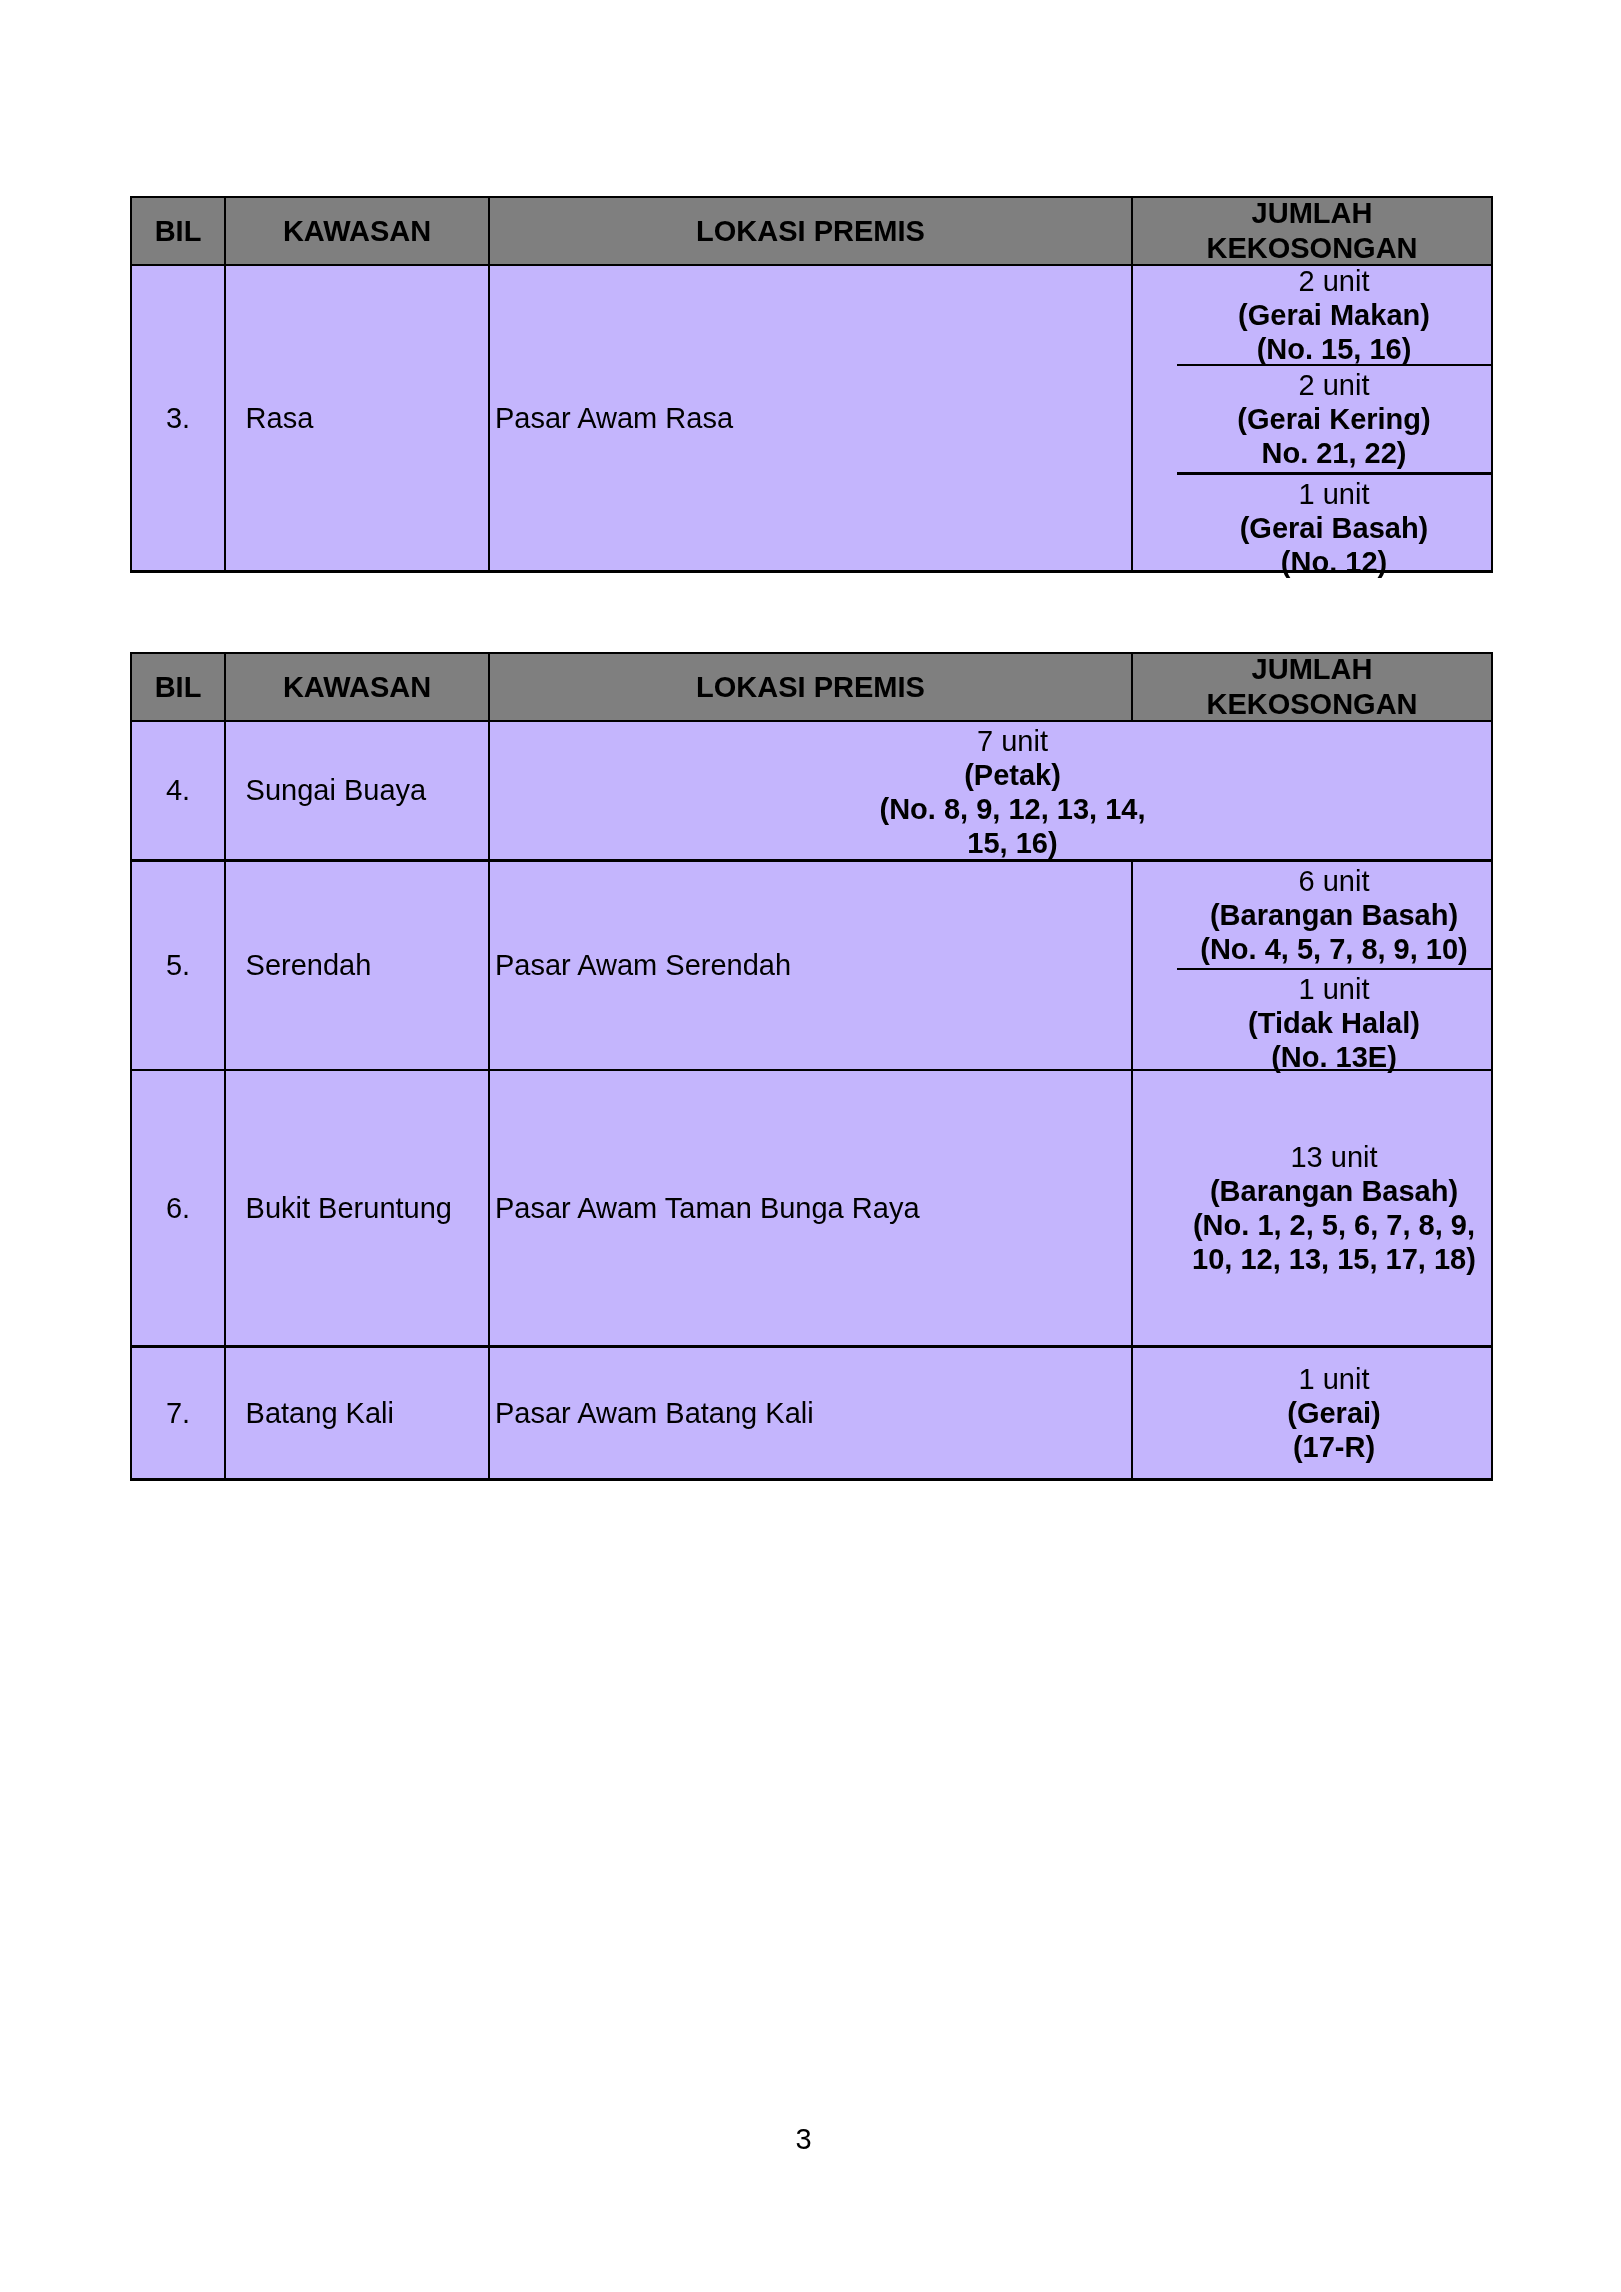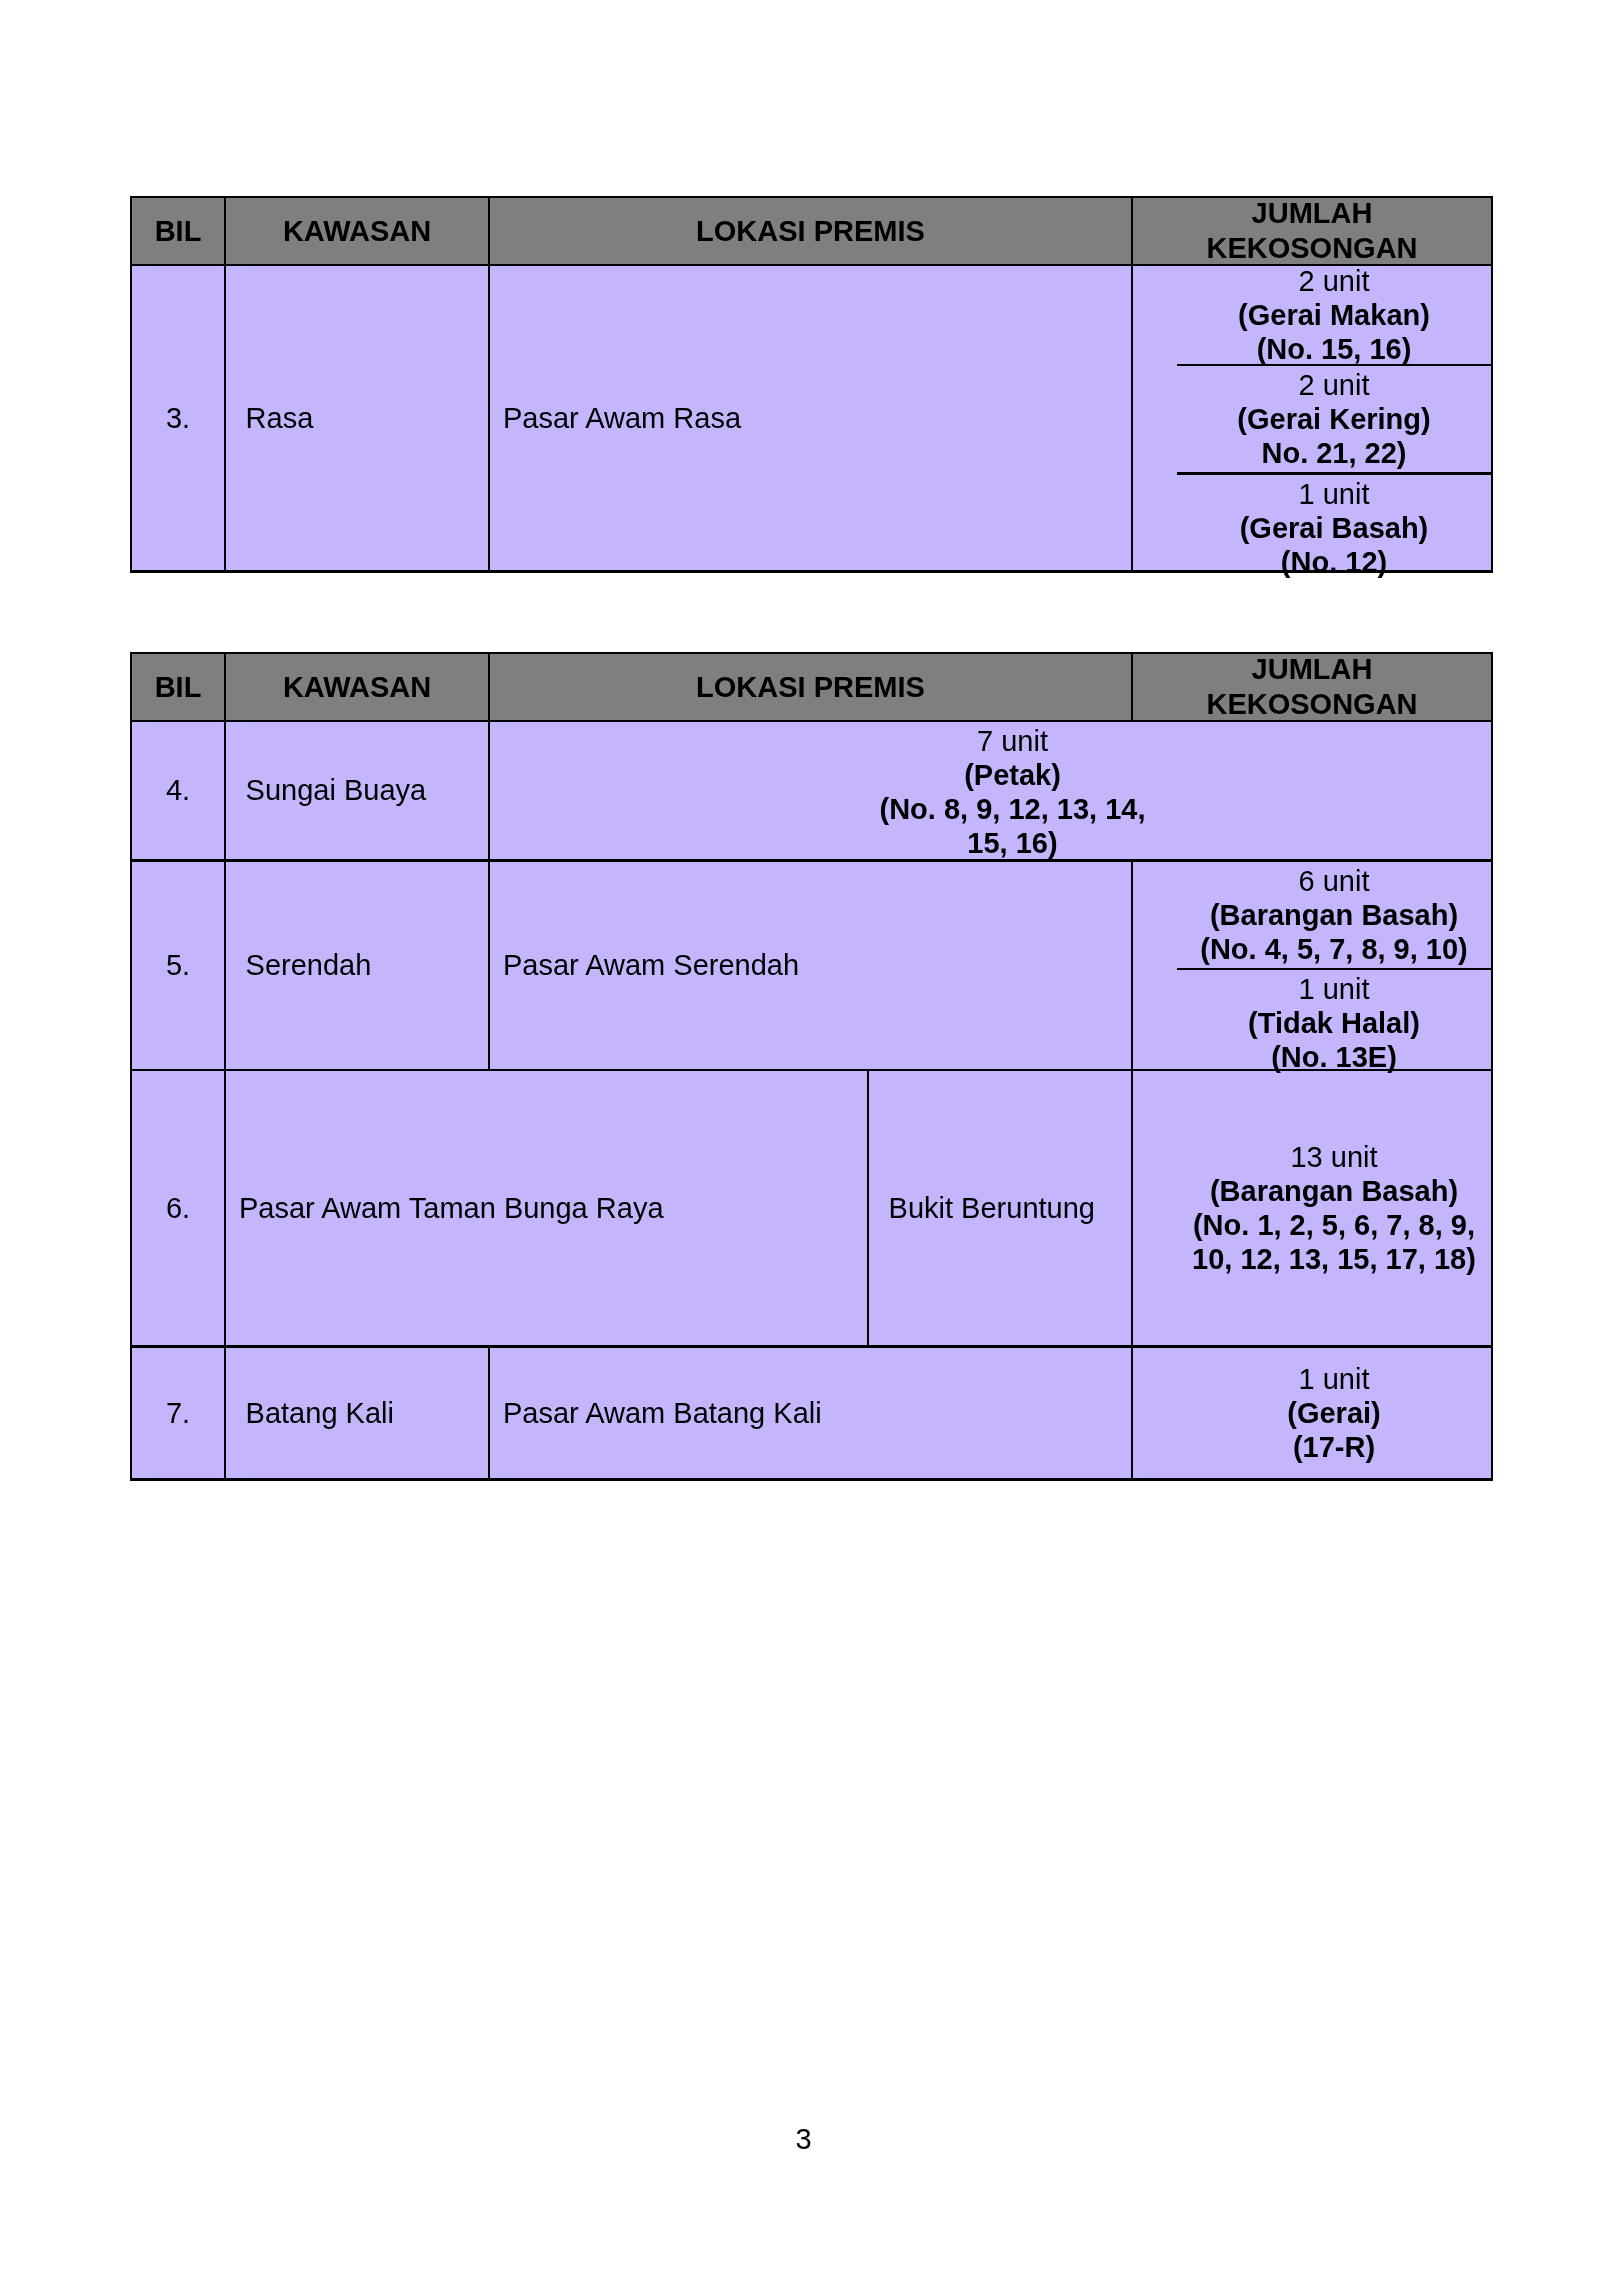--- a/index.html
+++ b/index.html
@@ -19,21 +19,21 @@
 
   .thead {
     display:flex; height:66px; background:#7f7f7f;
     border-bottom:2.9px solid #000; font-weight:bold;
   }
   .trow { display:flex; box-sizing:border-box; }
 
   .cell { box-sizing:border-box; min-width:0; }
   .c0 { width:94px;  border-right:2.9px solid #000; display:flex; align-items:center; justify-content:center; }
   .c1 { width:264px; border-right:2.9px solid #000; display:flex; align-items:center; padding-left:19.6px; }
-  .c2 { width:643px; border-right:2.9px solid #000; display:flex; align-items:center; padding-left:13px; }
+  .c2 { width:643px; border-right:2.9px solid #000; display:flex; align-items:center; padding-left:5px; }
   .c3 { flex:1; display:flex; flex-direction:column; }
 
   .thead .c1, .thead .c2 { padding-left:0; justify-content:center; }
   .thead .c3 { flex-direction:row; align-items:center; justify-content:center; text-align:center; line-height:35px; padding:0 29px; }
 
   
   .bt3 { border-top:2.9px solid #000; }
   .bt4 { border-top:3.9px solid #000; }
 
   
@@ -160,25 +160,25 @@
           <div class="b">(Tidak Halal)</div>
           <div class="b">(No. 13E)</div>
         </div>
       </div>
     </div>
 
     <div class="trow bt3" style="height:276px">
       <div class="cell c0">
           <span>6.</span>
         </div>
+      <div class="cell c1">
+          <span>Bukit Beruntung</span>
+        </div>
       <div class="cell c2">
           <span>Pasar Awam Taman Bunga Raya</span>
-        </div>
-      <div class="cell c1">
-          <span>Bukit Beruntung</span>
         </div>
       <div class="cell c3">
         <div class="sub sub-grow">
           <div>13 unit</div>
           <div class="b">(Barangan Basah)</div>
           <div class="b">(No. 1, 2, 5, 6, 7, 8, 9,</div>
           <div class="b">10, 12, 13, 15, 17, 18)</div>
         </div>
       </div>
     </div>

